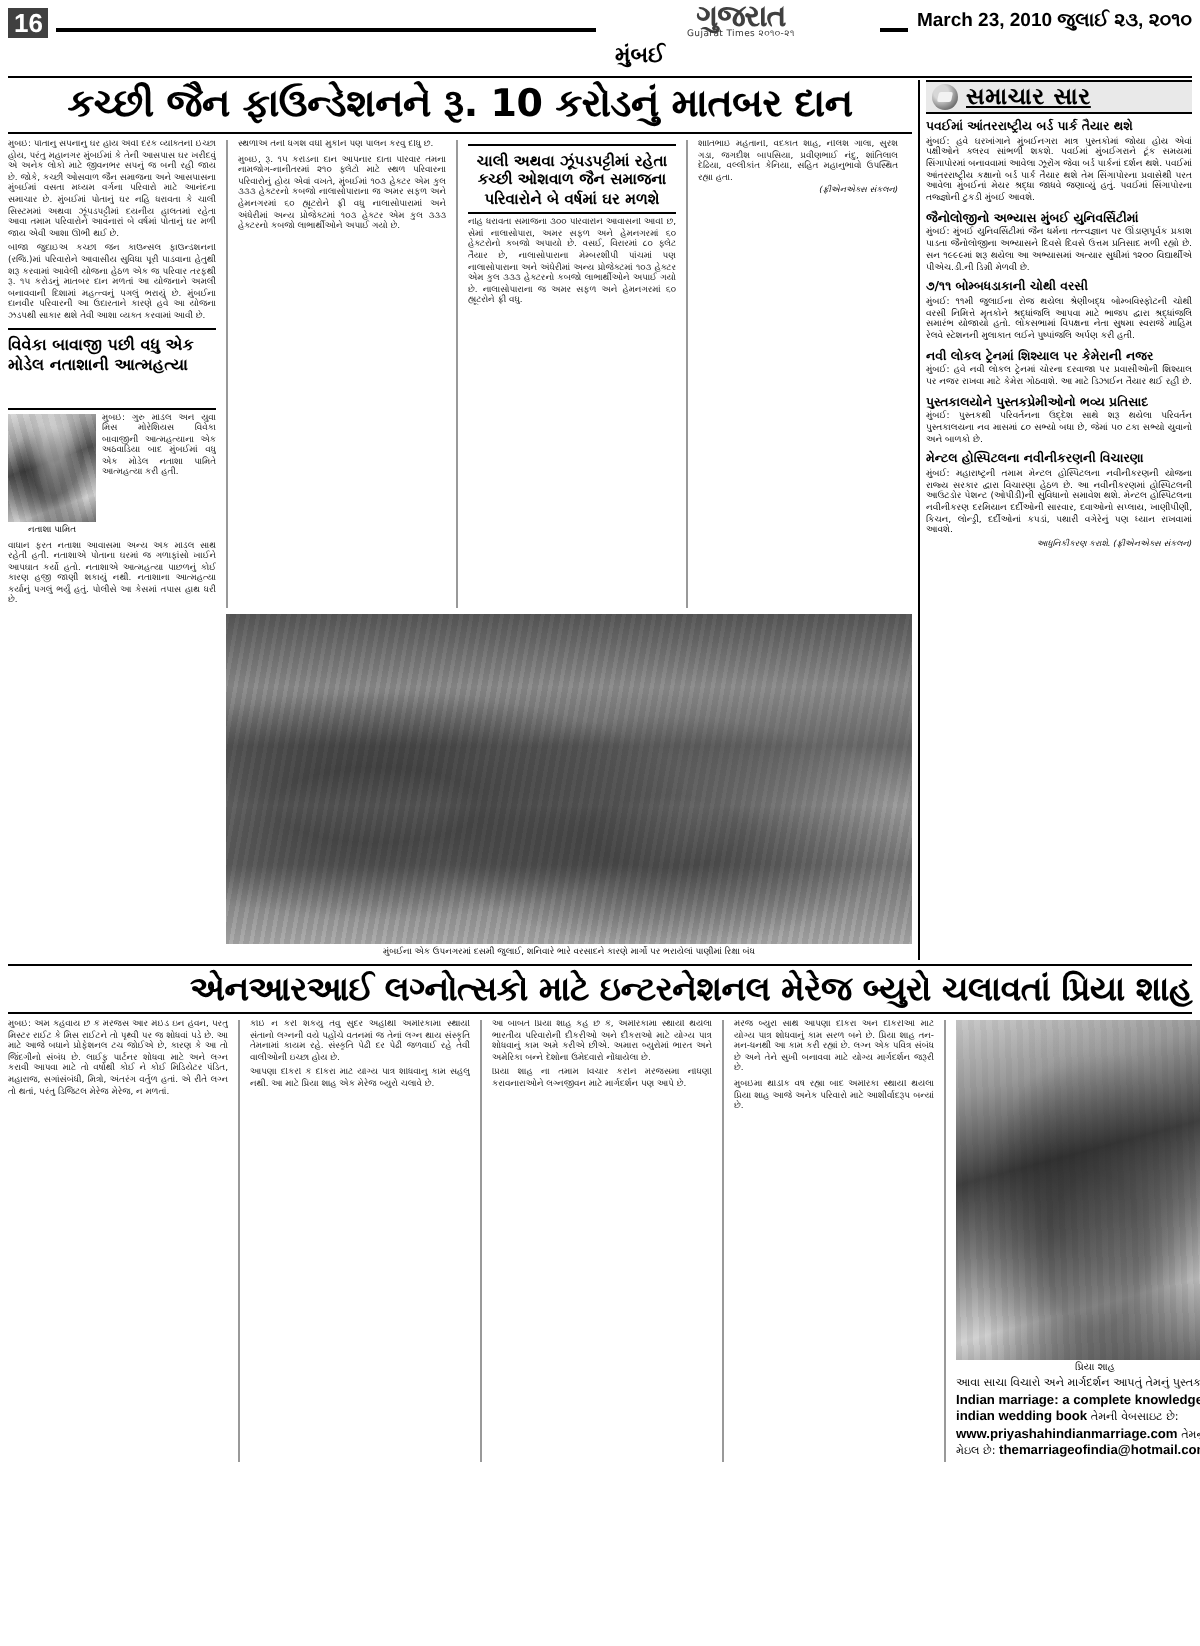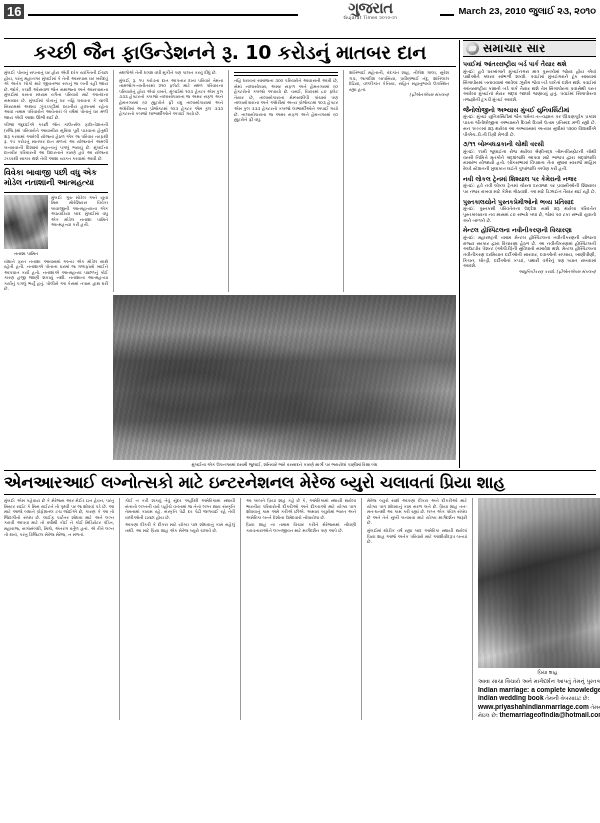--- a/index.html
+++ b/index.html
@@ -131,21 +131,21 @@
     line-height: 9.4px;
     text-align: center;
     margin: 3px 0 2px 0;
   }
   .sub-hl-left {
     font-family: "DejaVu Sans", sans-serif;
     font-weight: bold;
     font-size: 8px;
     line-height: 10px;
     text-align: left;
-    margin: 3px 0 4px 0;
+    margin: 3px 0 16px 0;
   }
   .rule-thin { border-top: 1px solid #000; margin: 2px 0; }
 
   
   .photo {
     background: linear-gradient(155deg,#8e8e8e 0%,#b9b9b9 18%,#6f6f6f 38%,#a8a8a8 55%,#7d7d7d 72%,#bdbdbd 88%,#909090 100%);
     position: relative;
     overflow: hidden;
   }
   .photo::after {
@@ -220,20 +220,21 @@
   .sb-badge::after{
     content:""; position:absolute; left:3px; top:4px; width:7px; height:5px;
     background:#f2f2f2; transform: skewX(-12deg); border-radius:1px;
   }
   .sb-title {
     font-family: "DejaVu Sans", sans-serif;
     font-weight: bold;
     font-size: 11.5px;
     line-height: 13px;
     letter-spacing: 0.3px;
+    text-decoration: underline;
   }
   .sb-item { margin-bottom: 3px; }
   .sb-item-title {
     font-family: "DejaVu Sans", sans-serif;
     font-weight: bold;
     font-size: 6.2px;
     line-height: 7.6px;
     margin-bottom: 1px;
   }
   .sb-item-body {
@@ -248,21 +249,21 @@
     position: relative;
     padding: 0 4px;
     margin-top: 2px;
   }
   .bottom-rule-top { border-top: 1.5px solid #000; margin-bottom: 2px; }
   .bottom-hl {
     font-family: "DejaVu Sans", sans-serif;
     font-weight: bold;
     font-size: 16.5px;
     line-height: 20px;
-    text-align: left;
+    text-align: right;
     letter-spacing: -0.2px;
   }
   .bottom-hl-rule { border-bottom: 1.5px solid #000; margin-top: 1px; }
   .bottom-cols {
     display: flex;
     gap: 5px;
     margin-top: 3px;
   }
   .bcol { width: 110px; flex: 0 0 110px; }
 
@@ -294,20 +295,21 @@
     <div class="mh-row">
       <div class="pagenum">16</div>
       <div class="mh-rule-left"></div>
       <div class="mh-logo">
         <div class="mh-logo-main">ગુજરાત</div>
         <div class="mh-logo-sub">Gujarat Times ૨૦૧૦-૨૧</div>
       </div>
       <div class="mh-rule-right"></div>
       <div class="mh-date">March 23, 2010 જુલાઈ ૨૩, ૨૦૧૦</div>
     </div>
+    <div class="mh-city">મુંબઈ</div>
   </div>
   <div class="mh-hairline"></div>
 
   <div class="top-block">
 
     <div class="top-left">
 
       <div class="headline-wrap">
         <div class="hl-main">કચ્છી જૈન ફાઉન્ડેશનને રૂ. 10 કરોડનું માતબર દાન</div>
       </div>
@@ -337,20 +339,21 @@
 
         <div class="col">
           <div class="body-col">સ્થળોએ તેની ધગશ વધી મુકીને પણ પાલન કરવું દીધું છે.</div>
           <div class="body-col" style="margin-top:2px">મુંબઈ, રૂ. ૧૫ કરોડના દાન આપનાર દાતા પરિવારે તેમના નામજોગ-નાનીતરમાં ૨૧૦ ફ્લેટો માટે સ્થળ પરિવારના પરિવારોનું હોય એવાં વખતે, મુંબઈમાં ૧૦૩ હેક્ટર એમ કુલ ૩૩૩ હેક્ટરનો કબજો નાલાસોપારાના જ અમર સફળ અને હેમનગરમાં ૬૦ હ્યૂટરોને ફ્રી વધુ નાલાસોપારામાં અને અંધેરીમાં અન્ય પ્રોજેક્ટમાં ૧૦૩ હેક્ટર એમ કુલ ૩૩૩ હેક્ટરનો કબજો લાભાર્થીઓને અપાઈ ગયો છે.</div>
         </div>
 
         <div class="coldiv"></div>
 
         <div class="col">
           <div class="rule-thin"></div>
+          <div class="sub-hl">ચાલી અથવા ઝૂંપડપટ્ટીમાં રહેતા કચ્છી ઓશવાળ જૈન સમાજના પરિવારોને બે વર્ષમાં ઘર મળશે</div>
           <div class="rule-thin"></div>
           <div class="body-col" style="margin-top:2px">નહિ ધરાવતા સમાજના ૩૦૦ પરિવારોને આવાસની આવી છે, સેમાં નાલાસોપારા, અમર સફળ અને હેમનગરમાં ૬૦ હેક્ટરોનો કબજો અપાયો છે. વસઈ, વિરારમાં ૮૦ ફ્લેટ તૈયાર છે, નાલાસોપારાના મેમ્બરશીપી પાંચમાં પણ નાલાસોપારાના અને અંધેરીમાં અન્ય પ્રોજેક્ટમાં ૧૦૩ હેક્ટર એમ કુલ ૩૩૩ હેક્ટરનો કબજો લાભાર્થીઓને અપાઈ ગયો છે. નાલાસોપારાના જ અમર સફળ અને હેમનગરમાં ૬૦ હ્યૂટરોને ફ્રી વધુ.</div>
         </div>
 
         <div class="coldiv"></div>
 
         <div class="col" style="width:100px;flex:0 0 100px;">
           <div class="body-col">શાંતિભાઈ મહેતાની, વંદકાંત શાહ, નીલેશ ગાલા, સુરેશ ગડા, જગદીશ બાપસિયા, પ્રવીણભાઈ નંદુ, શાંતિલાલ દેઢિયા, વલ્લીકાંત કેનિયા, સહિત મહાનુભાવો ઉપસ્થિત રહ્યા હતા.</div>
           <div class="credit">(ફ્રીએનએક્સ સંકલન)</div>
         </div>

